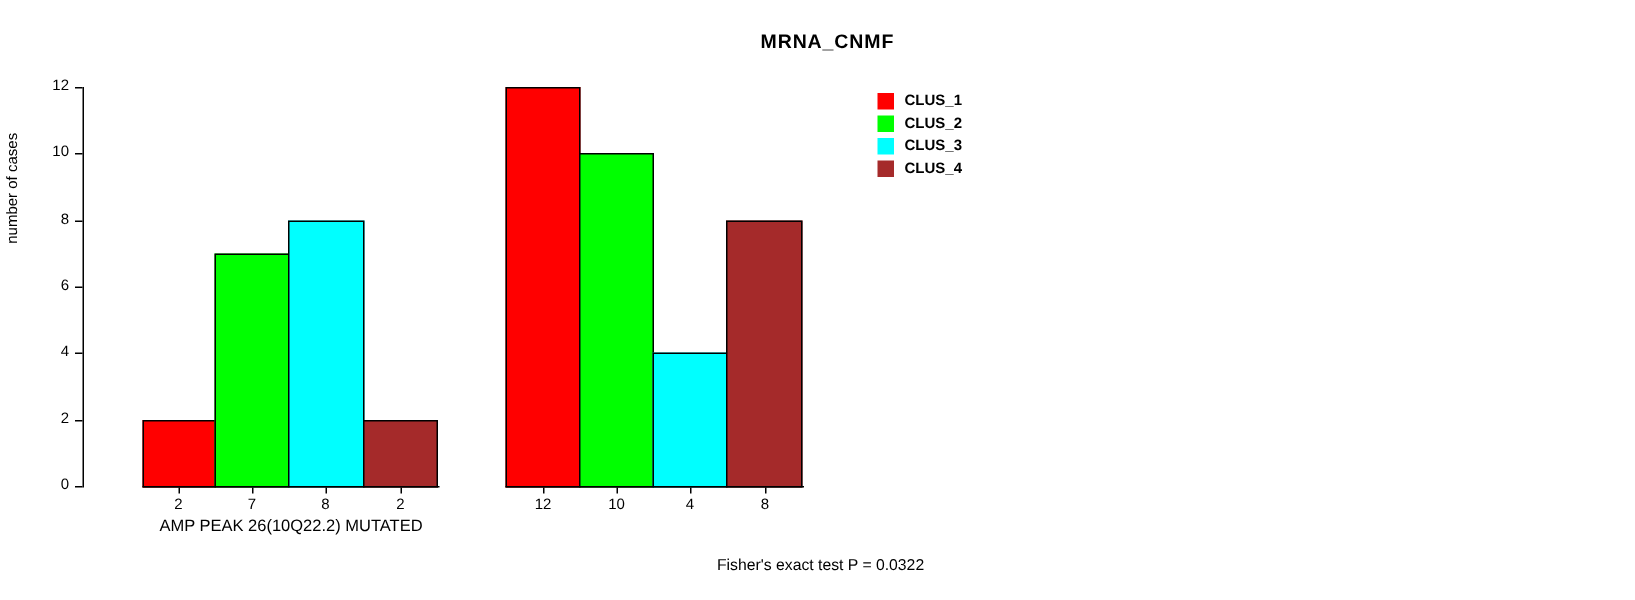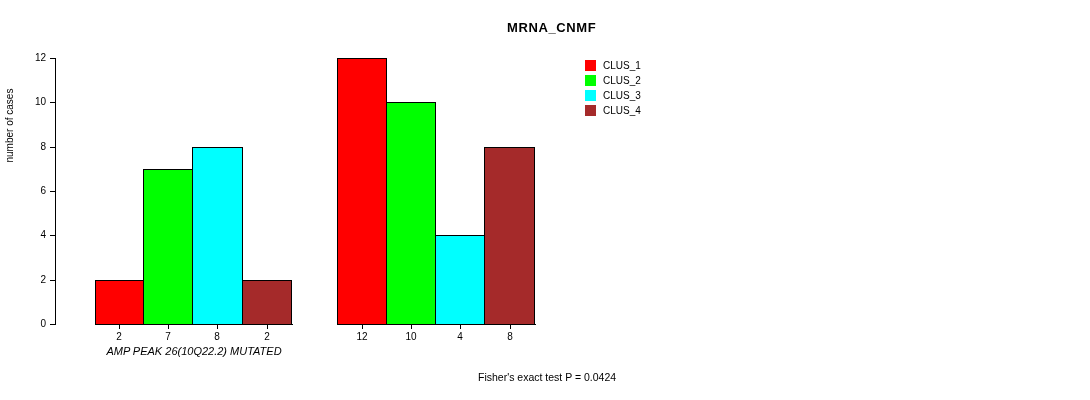--- a/index.html
+++ b/index.html
@@ -99,21 +99,22 @@
   }
   .legend {
     position: absolute;
     left: 585px;
     top: 58px;
   }
   .legend-row {
     position: relative;
     height: 15px;
     display: flex;
-    align-items: center;
+    align-items: flex-end;
+    font-weight: bold;
   }
   .legend-swatch {
     width: 11px;
     height: 11px;
     margin-right: 7px;
     flex: 0 0 auto;
   }
   .legend-text {
     font-size: 10px;
     line-height: 11px;
@@ -177,36 +178,36 @@
 
   <div class="bar-value-label" style="left:99px;  width:40px;">2</div>
   <div class="bar-value-label" style="left:148px; width:40px;">7</div>
   <div class="bar-value-label" style="left:197px; width:40px;">8</div>
   <div class="bar-value-label" style="left:247px; width:40px;">2</div>
   <div class="bar-value-label" style="left:342px; width:40px;">12</div>
   <div class="bar-value-label" style="left:391px; width:40px;">10</div>
   <div class="bar-value-label" style="left:440px; width:40px;">4</div>
   <div class="bar-value-label" style="left:490px; width:40px;">8</div>
 
-  <div class="group-label" style="left:54px;  width:280px;font-style:italic;">AMP PEAK 26(10Q22.2) MUTATED</div>
+  <div class="group-label" style="left:54px;  width:280px;">AMP PEAK 26(10Q22.2) MUTATED</div>
 
   <div class="legend">
     <div class="legend-row">
       <span class="legend-swatch" style="background:#FF0000;"></span>
       <span class="legend-text">CLUS_1</span>
     </div>
     <div class="legend-row">
       <span class="legend-swatch" style="background:#00FF00;"></span>
       <span class="legend-text">CLUS_2</span>
     </div>
     <div class="legend-row">
       <span class="legend-swatch" style="background:#00FFFF;"></span>
       <span class="legend-text">CLUS_3</span>
     </div>
     <div class="legend-row">
       <span class="legend-swatch" style="background:#A52A2A;"></span>
       <span class="legend-text">CLUS_4</span>
     </div>
   </div>
 
-  <div class="footer-shift">Fisher's exact test P = 0.0424</div>
+  <div class="footer-shift">Fisher's exact test P = 0.0322</div>
 
 </div>
 
 </body></html>

